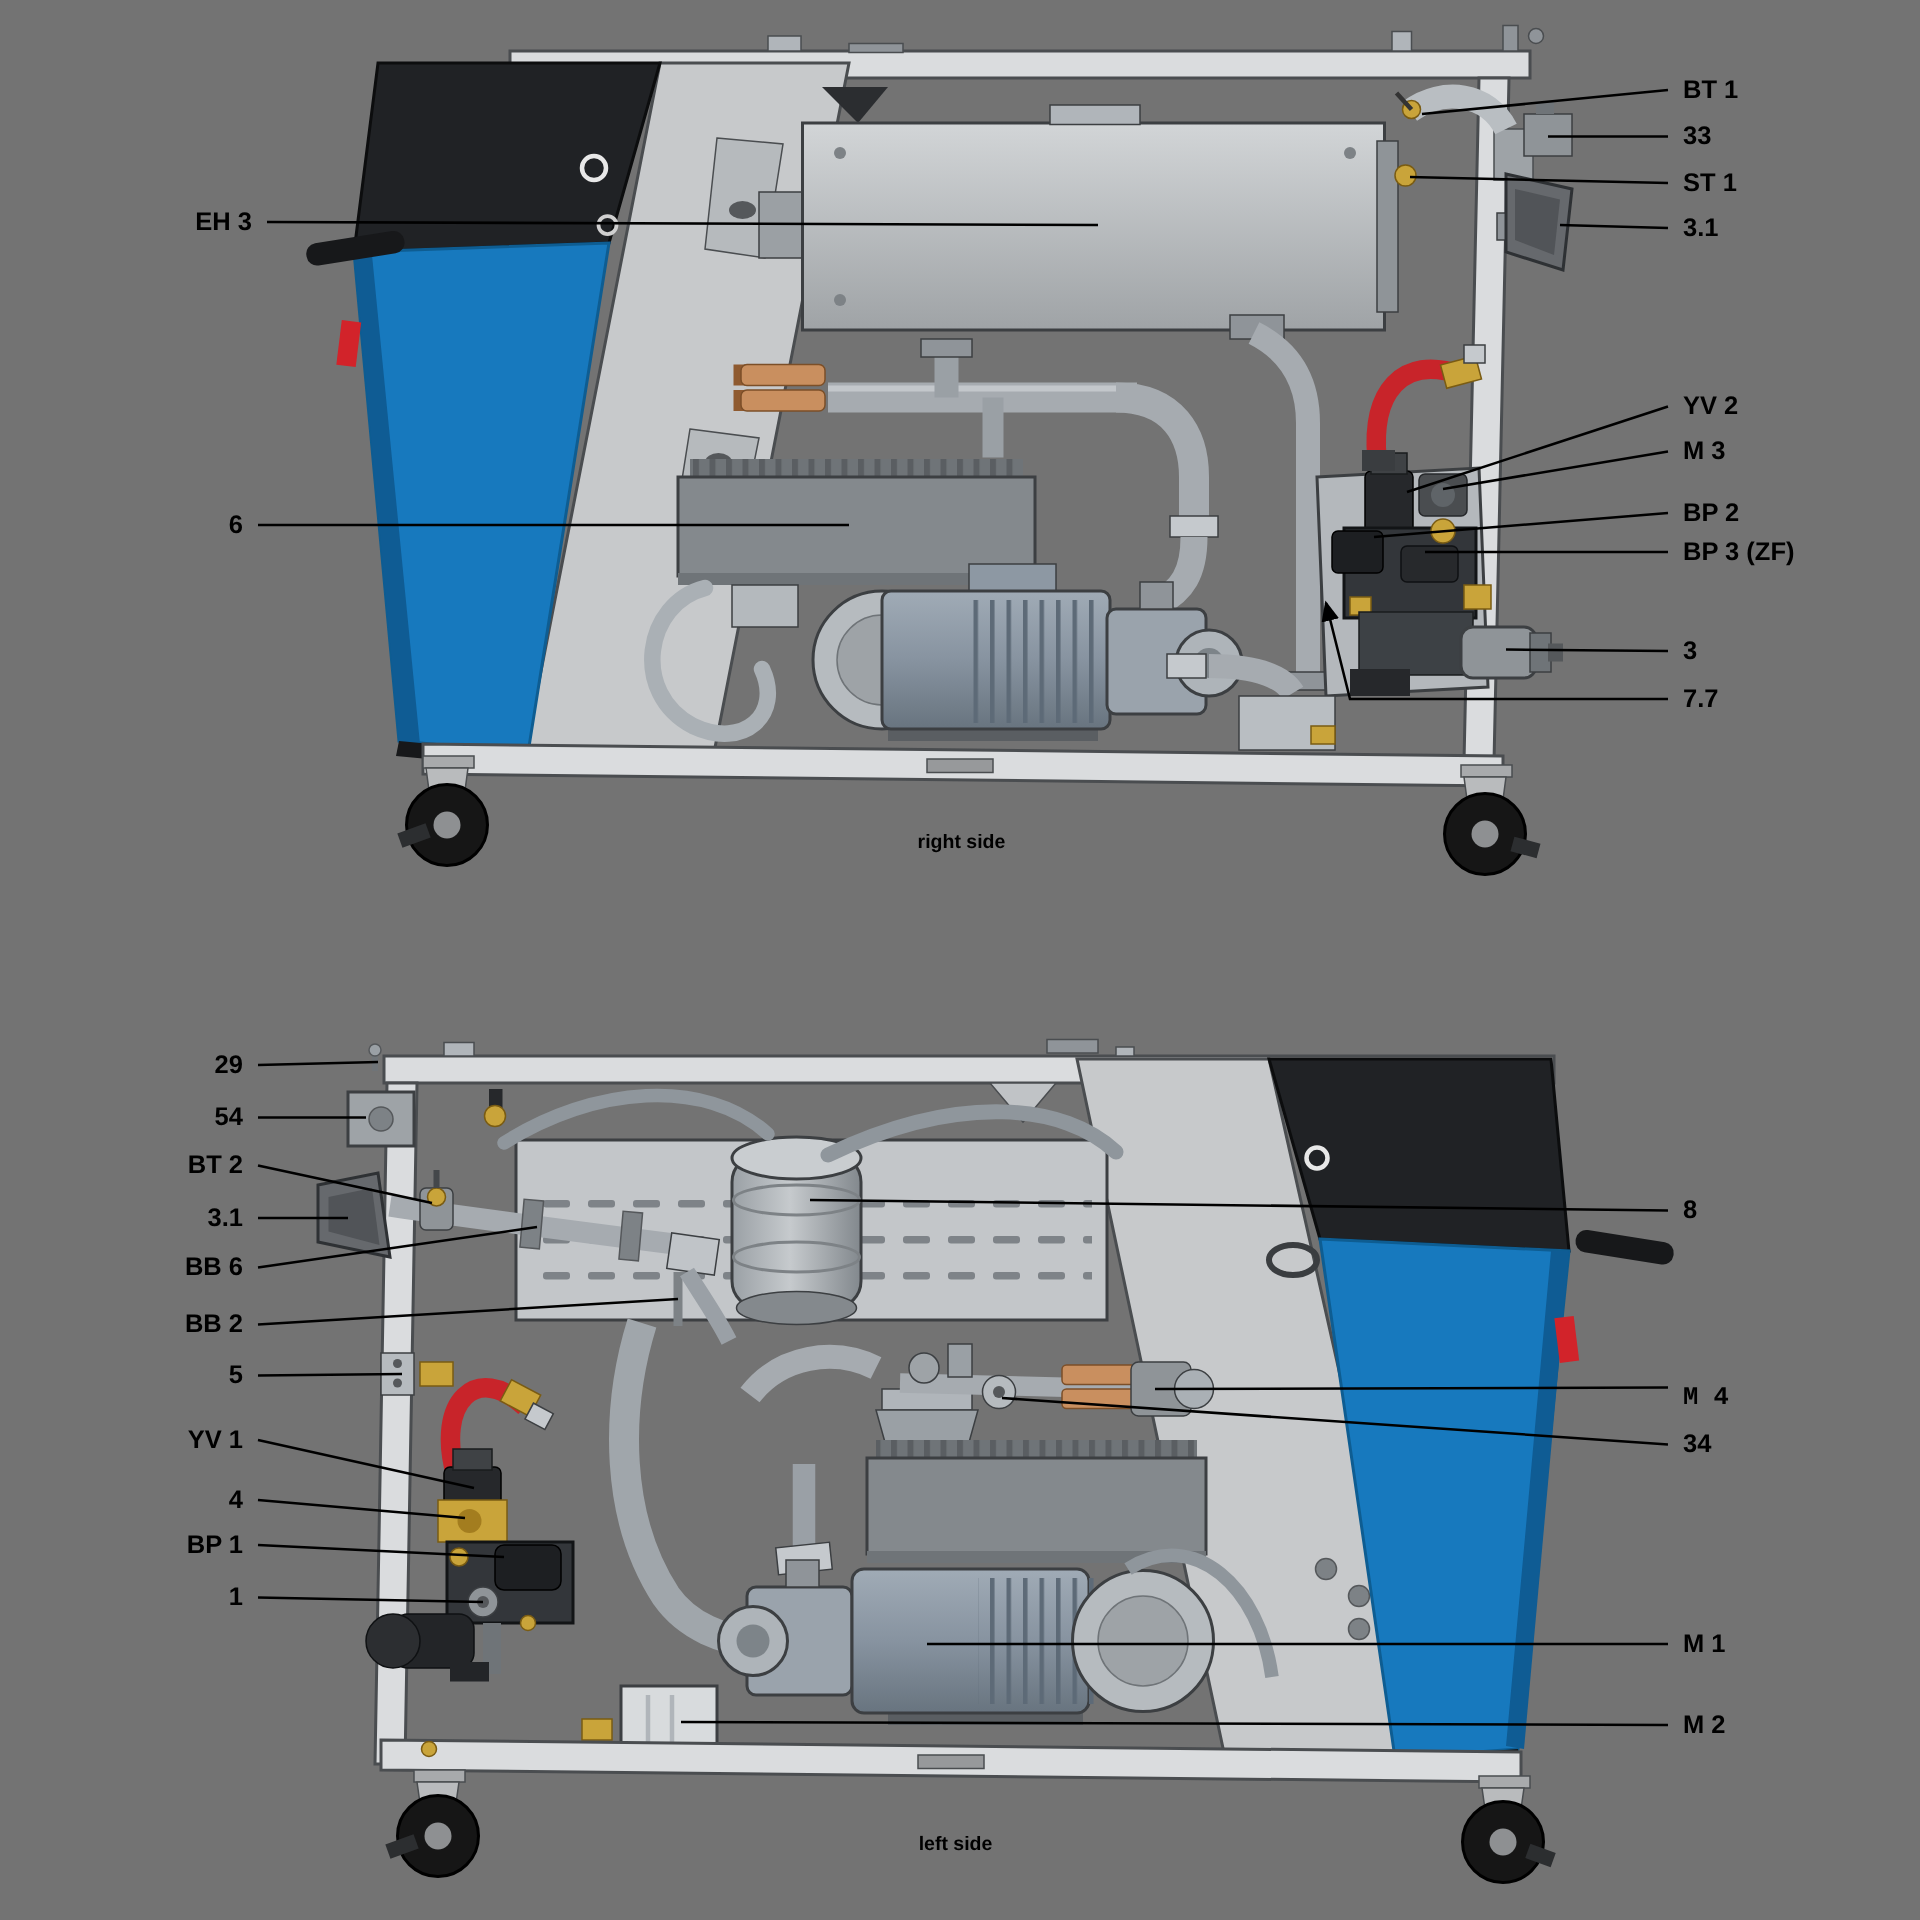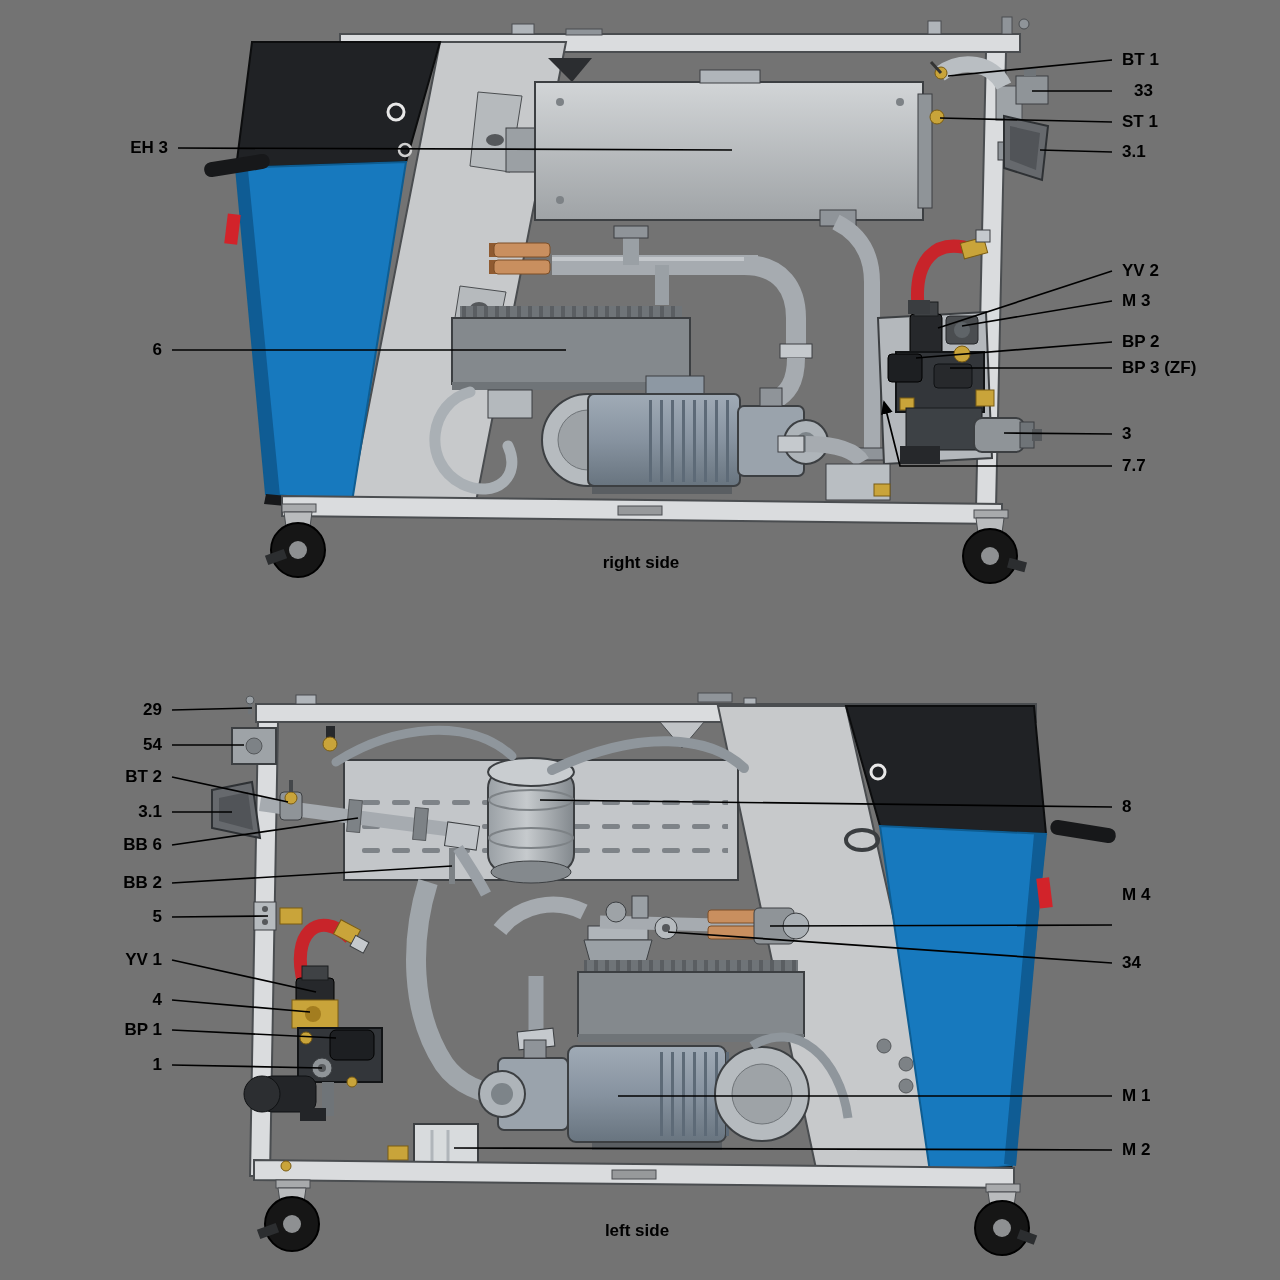--- a/index.html
+++ b/index.html
@@ -1,21 +1,21 @@
 <!DOCTYPE html>
 <html><head>
 <meta charset="utf-8">
 <style>
   html,body{margin:0;padding:0;background:#fff;}
   #stage{position:relative;width:1280px;height:1280px;background:#737373;overflow:hidden;
          font-family:"Liberation Sans",sans-serif;}
   #art{position:absolute;left:0;top:0;}
   #labels-overlay{position:absolute;left:0;top:0;width:1280px;height:1280px;pointer-events:none;}
   .callout{position:absolute;font-weight:bold;font-size:17px;line-height:22px;color:#000;white-space:nowrap;}
-  .caption{position:absolute;font-weight:bold;font-size:17px;color:#000;transform:translateX(-50%);white-space:nowrap;}
+  .caption{position:absolute;font-weight:bold;font-size:13px;color:#000;transform:translateX(-50%);white-space:nowrap;}
   .leader{fill:none;stroke:#000;stroke-width:1.7px;}
 </style>
 </head>
 <body>
 
 <div id="stage">
 
 <svg id="art" width="1280" height="1280" viewBox="0 0 1280 1280">
   <defs>
     <linearGradient id="gHeater" x1="0" y1="0" x2="0" y2="1">
@@ -416,21 +416,21 @@
         <polyline points="1112,807 540,800" class="leader"></polyline>
         <polyline points="1112,925 770,926" class="leader"></polyline>
         <polyline points="1112,963 668,932" class="leader"></polyline>
         <polyline points="1112,1096 618,1096" class="leader"></polyline>
         <polyline points="1112,1150 454,1148" class="leader"></polyline>
       </g>
 </svg>
 
 <div id="labels-overlay">
       <div class="callout" style="top: 49px; left: 1122px;">BT 1</div>
-      <div class="callout" style="top: 80px; left: 1122px; margin-left: 12px;">33</div>
+      <div class="callout" style="top: 80px; left: 1122px;">33</div>
       <div class="callout" style="top: 111px; left: 1122px;">ST 1</div>
       <div class="callout" style="top: 141px; left: 1122px;">3.1</div>
       <div class="callout" style="top: 137px; right: 1112px;">EH 3</div>
       <div class="callout" style="top: 260px; left: 1122px;">YV 2</div>
       <div class="callout" style="top: 290px; left: 1122px;">M 3</div>
       <div class="callout" style="top: 331px; left: 1122px;">BP 2</div>
       <div class="callout" style="top: 357px; left: 1122px;">BP 3 (ZF)</div>
       <div class="callout" style="top: 339px; right: 1118px;">6</div>
       <div class="callout" style="top: 423px; left: 1122px;">3</div>
       <div class="callout" style="top: 455px; left: 1122px;">7.7</div>
@@ -439,21 +439,21 @@
       <div class="callout" style="top: 766px; right: 1118px;">BT 2</div>
       <div class="callout" style="top: 801px; right: 1118px;">3.1</div>
       <div class="callout" style="top: 834px; right: 1118px;">BB 6</div>
       <div class="callout" style="top: 872px; right: 1118px;">BB 2</div>
       <div class="callout" style="top: 906px; right: 1118px;">5</div>
       <div class="callout" style="top: 949px; right: 1118px;">YV 1</div>
       <div class="callout" style="top: 989px; right: 1118px;">4</div>
       <div class="callout" style="top: 1019px; right: 1118px;">BP 1</div>
       <div class="callout" style="top: 1054px; right: 1118px;">1</div>
       <div class="callout" style="top: 796px; left: 1122px;">8</div>
-      <div class="callout" style="top: 884px; left: 1122px;">M 4</div>
+      <div class="callout" style="top: 922px; left: 1122px; font-family: Liberation Mono, monospace;">M 4</div>
       <div class="callout" style="top: 952px; left: 1122px;">34</div>
       <div class="callout" style="top: 1085px; left: 1122px;">M 1</div>
       <div class="callout" style="top: 1139px; left: 1122px;">M 2</div>
     </div>
 
 <div class="caption" style="left:641px;top:553px">right side</div>
 <div class="caption" style="left:637px;top:1221px">left side</div>
 
 </div>
 

